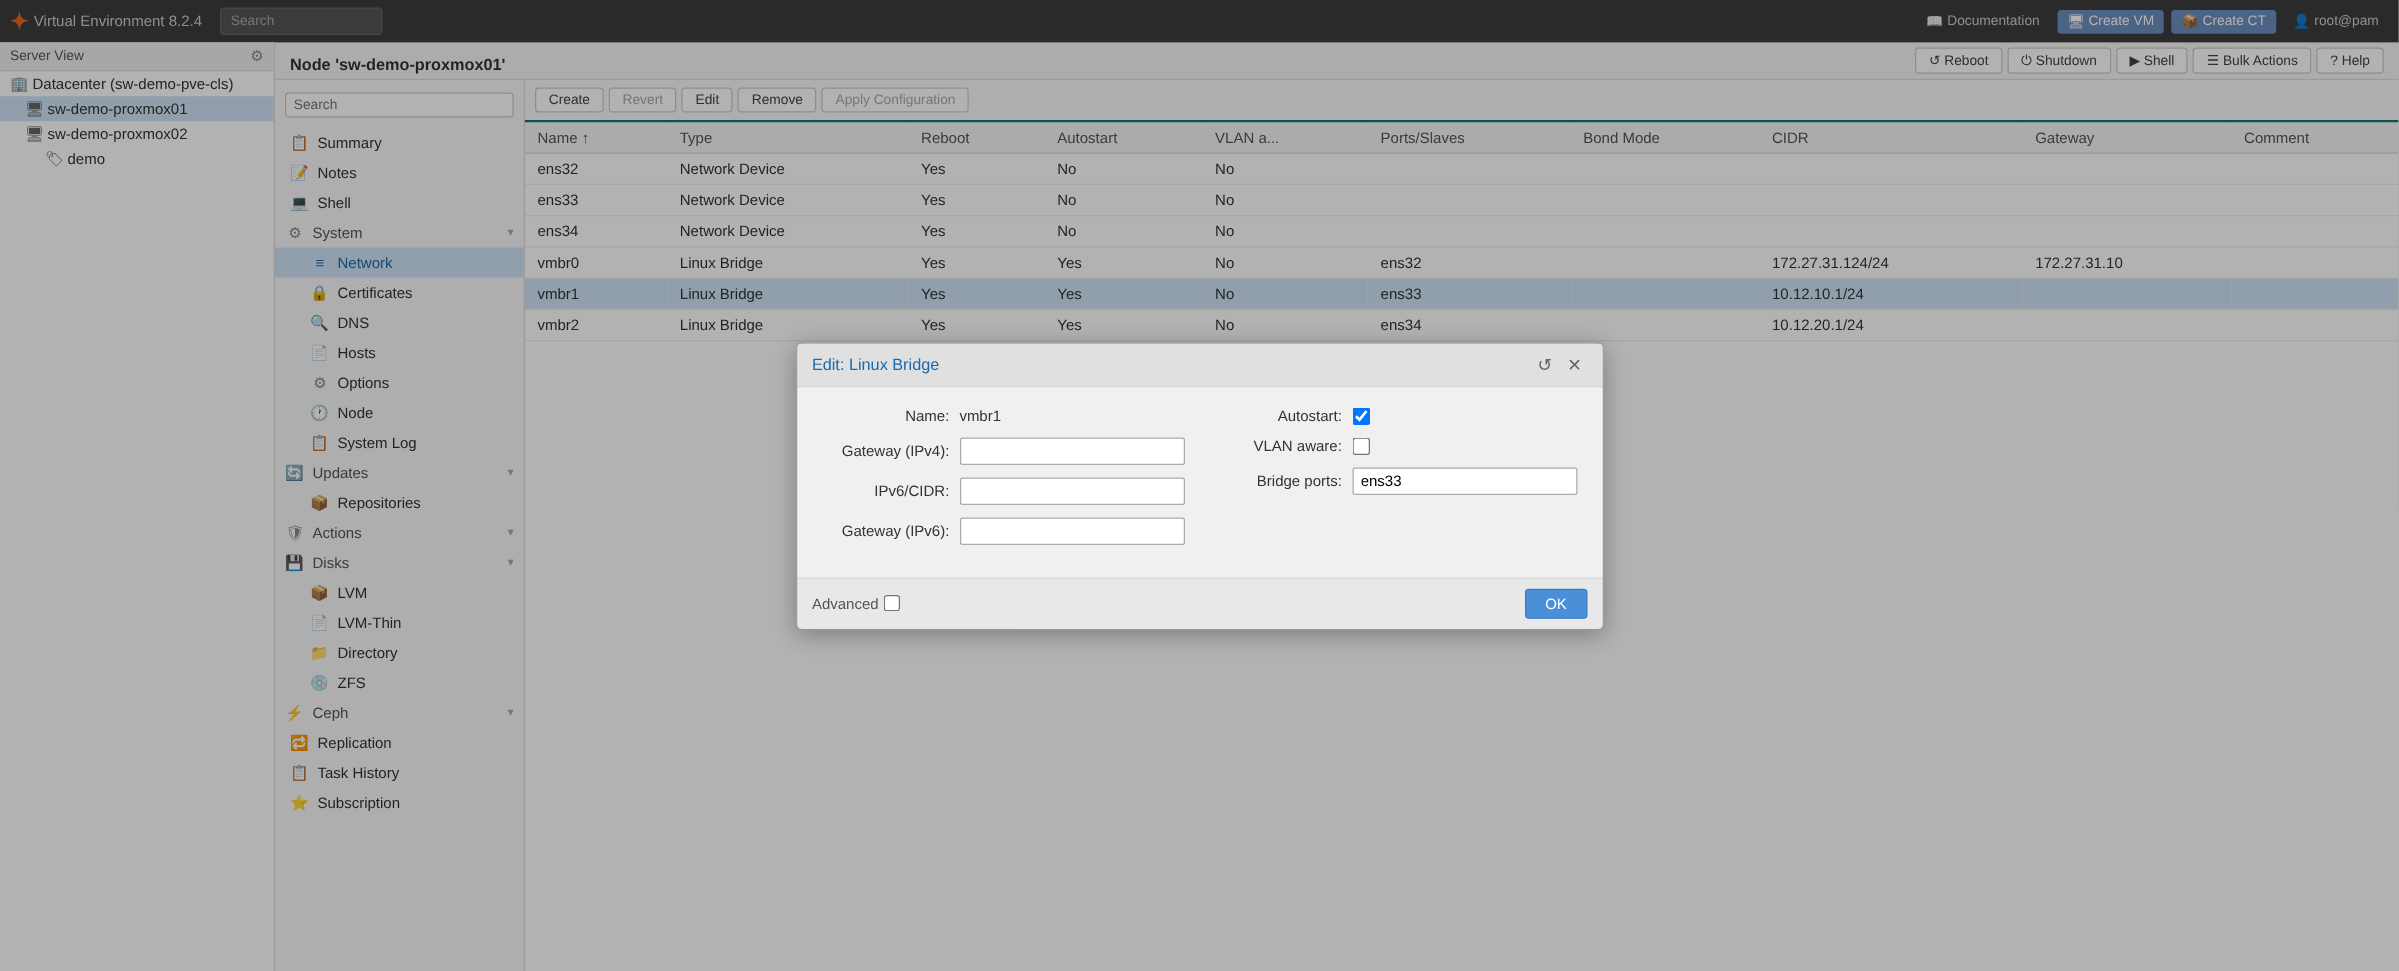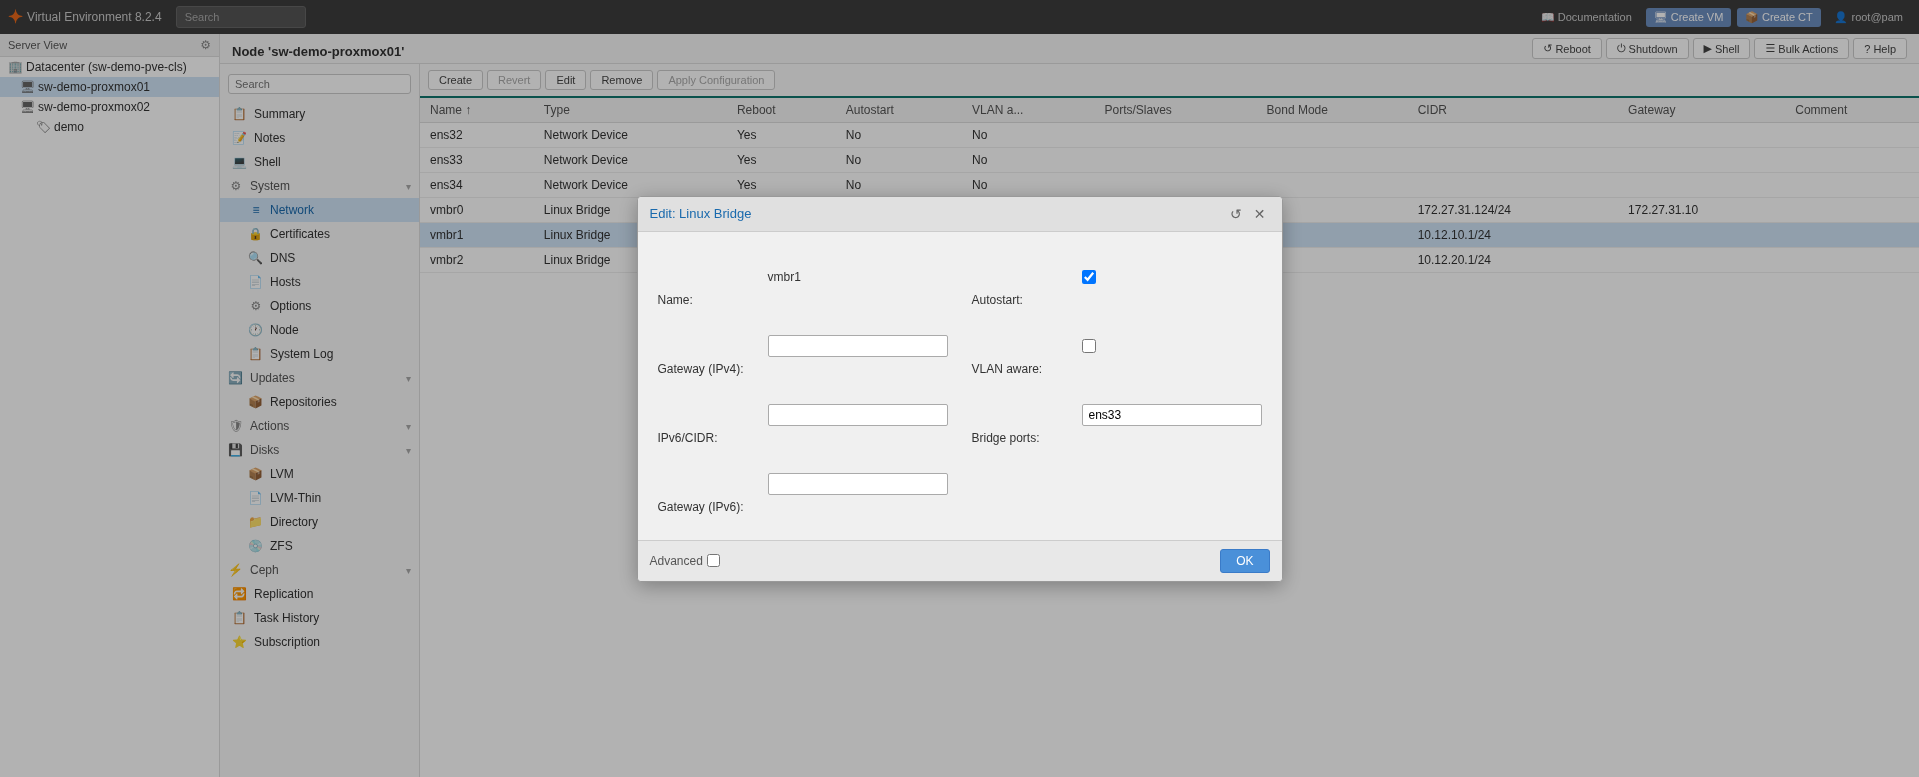--- a/index.html
+++ b/index.html
@@ -79,21 +79,21 @@
     
     .modal-overlay { position: fixed; top: 0; left: 0; width: 100%; height: 100%; background: rgba(0,0,0,0.3); z-index: 1000; display: flex; align-items: center; justify-content: center; }
     .modal { background: #f0f0f0; border: 1px solid #999; border-radius: 4px; box-shadow: 0 4px 20px rgba(0,0,0,0.3); min-width: 490px; }
     .modal-header { display: flex; align-items: center; justify-content: space-between; padding: 8px 12px; background: #e0e0e0; border-bottom: 1px solid #ccc; border-radius: 4px 4px 0 0; }
     .modal-title { font-size: 13px; font-weight: normal; color: #1a6aad; }
     .modal-header-btns { display: flex; gap: 4px; }
     .modal-header-btn { cursor: pointer; color: #666; font-size: 14px; padding: 1px 4px; border: none; background: transparent; }
     .modal-body { padding: 16px 20px; background: #f0f0f0; }
     .modal-grid { display: grid; grid-template-columns: 1fr 1fr; gap: 0 24px; }
     .form-row { display: flex; align-items: center; margin-bottom: 10px; }
-    .form-label { width: 110px; text-align: left; padding-right: 8px; font-size: 12px; color: #333; flex-shrink: 0; margin-top: 45px; }
+    .form-label { width: 110px; text-align: right; padding-right: 8px; font-size: 12px; color: #333; flex-shrink: 0; }
     .form-value { font-size: 12px; color: #333; }
     .form-input { height: 22px; padding: 2px 6px; border: 1px solid #aaa; border-radius: 2px; font-size: 12px; background: #fff; width: 180px; }
     .form-input.active { border-color: #4a90d9; outline: none; box-shadow: 0 0 0 1px #4a90d9; }
     .form-checkbox { width: 14px; height: 14px; }
     .modal-footer { display: flex; align-items: center; justify-content: center; padding: 8px 12px; background: #e8e8e8; border-top: 1px solid #ccc; border-radius: 0 0 4px 4px; gap: 16px; }
     .footer-advanced { display: flex; align-items: center; gap: 4px; font-size: 12px; color: #555; margin-right: auto; }
     .ok-btn { padding: 4px 15px; background: #4a90d9; color: #fff; border: 1px solid #3a7bc8; border-radius: 3px; cursor: pointer; font-size: 12px; }
   </style>
 </head>
 <body>

